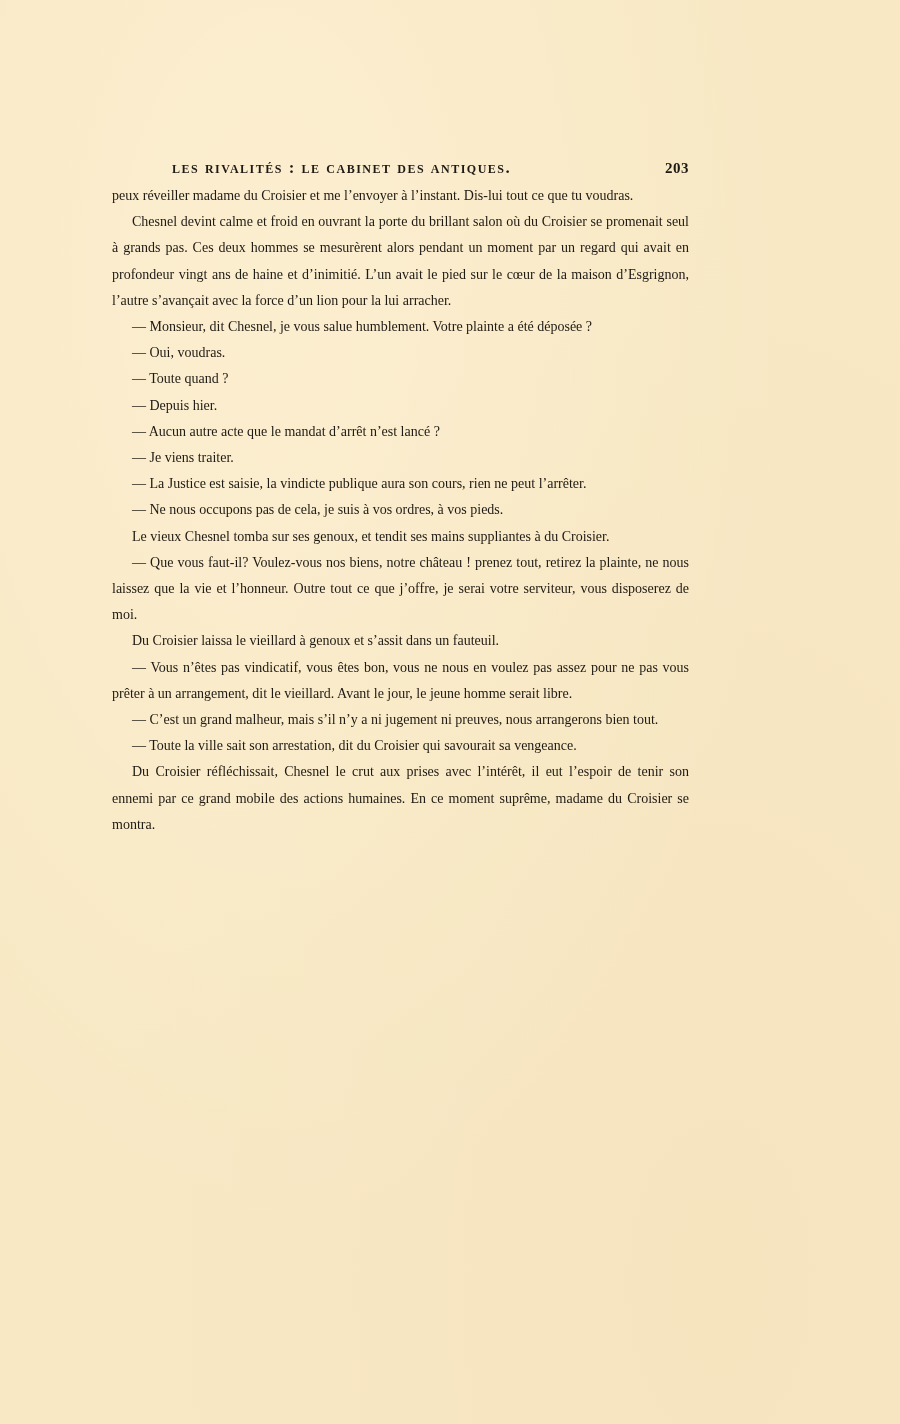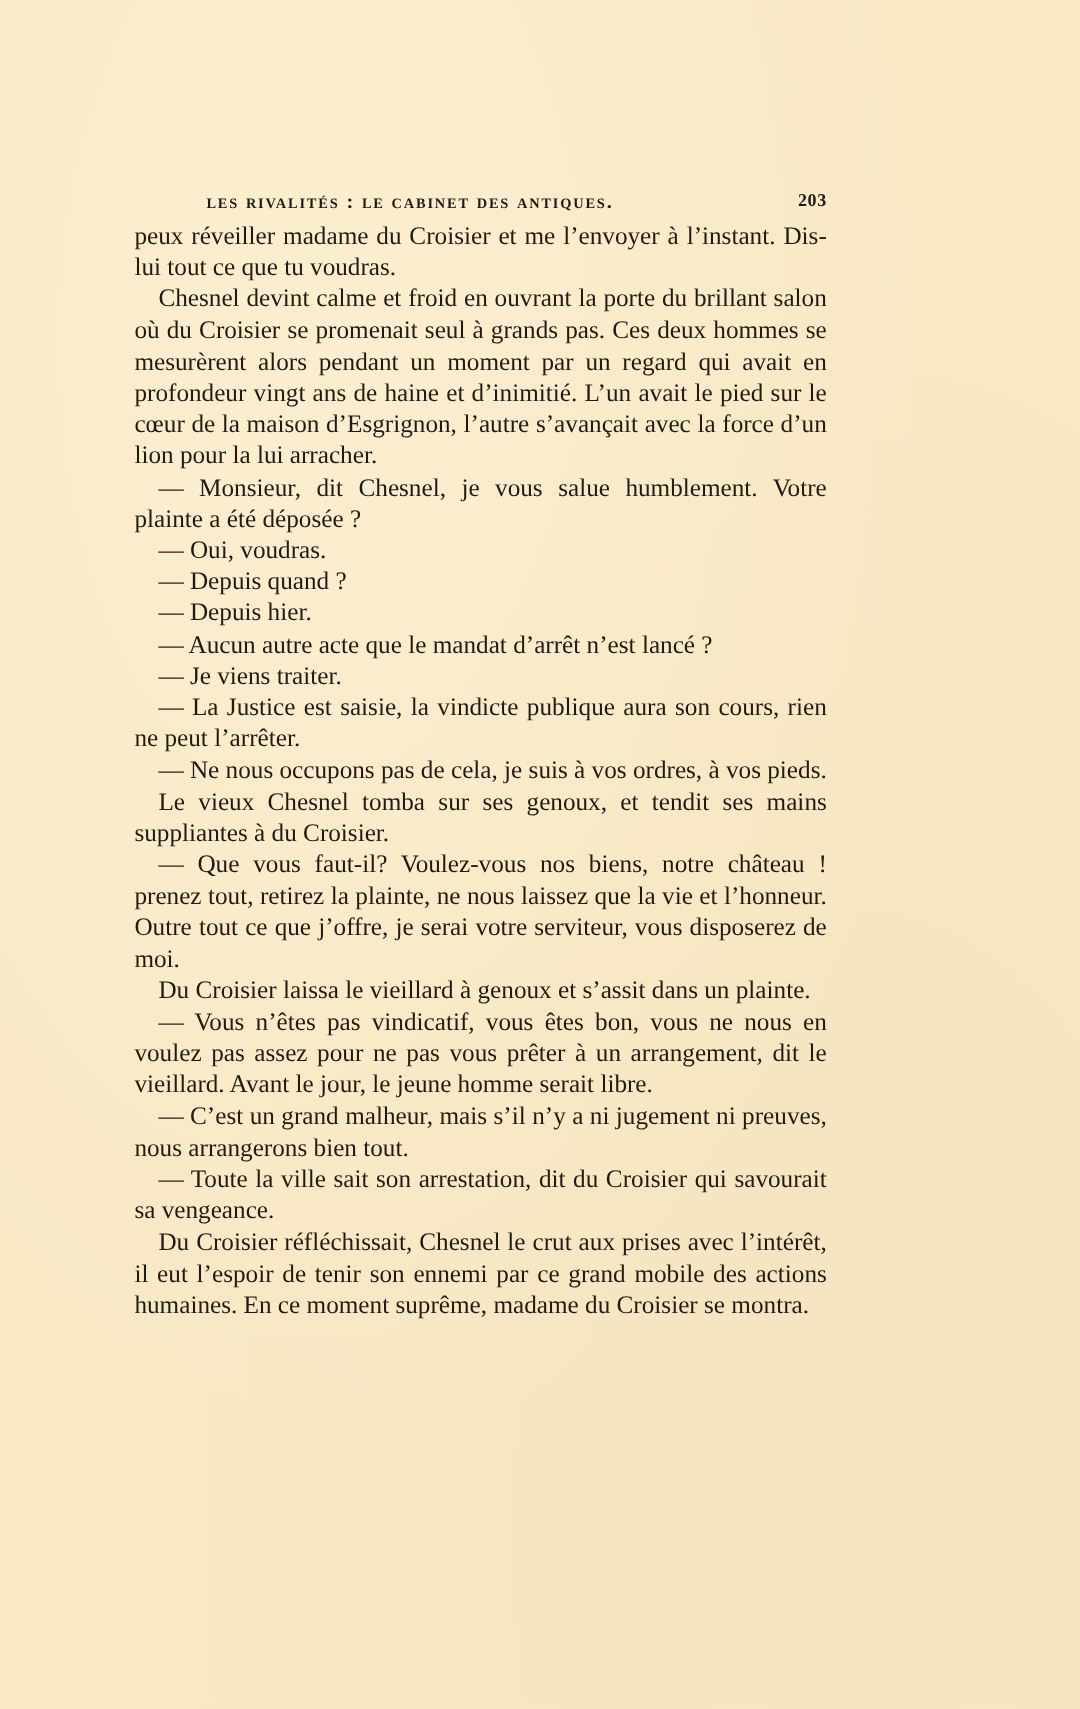--- a/index.html
+++ b/index.html
@@ -39,21 +39,21 @@
       letter-spacing: 1.5px;
       text-transform: lowercase;
     }
     .page-number {
       font-size: 15px;
       font-weight: bold;
       letter-spacing: 0.5px;
     }
     .body-text p {
       margin: 0;
-      font-size: 21px;
+      font-size: 14px;
       line-height: 26.2px;
       text-align: justify;
       text-align-last: left;
     }
     .body-text p.indent {
       text-indent: 20px;
     }
     .body-text p.continuation {
       text-indent: 0;
     }
@@ -65,27 +65,27 @@
   <div class="running-head">
     <span class="running-title">LES RIVALITÉS : LE CABINET DES ANTIQUES.</span>
     <span class="page-number">203</span>
   </div>
 
   <div class="body-text">
     <p class="continuation">peux réveiller madame du Croisier et me l’envoyer à l’instant. Dis-lui tout ce que tu voudras.</p>
     <p class="indent">Chesnel devint calme et froid en ouvrant la porte du brillant salon où du Croisier se promenait seul à grands pas. Ces deux hommes se mesurèrent alors pendant un moment par un regard qui avait en profondeur vingt ans de haine et d’inimitié. L’un avait le pied sur le cœur de la maison d’Esgrignon, l’autre s’avançait avec la force d’un lion pour la lui arracher.</p>
     <p class="indent">— Monsieur, dit Chesnel, je vous salue humblement. Votre plainte a été déposée ?</p>
     <p class="indent">— Oui, voudras.</p>
-    <p class="indent">— Depuis quand ?</p>
+    <p class="indent">— Toute quand ?</p>
     <p class="indent">— Depuis hier.</p>
     <p class="indent">— Aucun autre acte que le mandat d’arrêt n’est lancé ?</p>
     <p class="indent">— Je viens traiter.</p>
     <p class="indent">— La Justice est saisie, la vindicte publique aura son cours, rien ne peut l’arrêter.</p>
     <p class="indent">— Ne nous occupons pas de cela, je suis à vos ordres, à vos pieds.</p>
     <p class="indent">Le vieux Chesnel tomba sur ses genoux, et tendit ses mains suppliantes à du Croisier.</p>
     <p class="indent">— Que vous faut-il? Voulez-vous nos biens, notre château ! prenez tout, retirez la plainte, ne nous laissez que la vie et l’honneur. Outre tout ce que j’offre, je serai votre serviteur, vous disposerez de moi.</p>
-    <p class="indent">Du Croisier laissa le vieillard à genoux et s’assit dans un plainte.</p>
+    <p class="indent">Du Croisier laissa le vieillard à genoux et s’assit dans un fauteuil.</p>
     <p class="indent">— Vous n’êtes pas vindicatif, vous êtes bon, vous ne nous en voulez pas assez pour ne pas vous prêter à un arrangement, dit le vieillard. Avant le jour, le jeune homme serait libre.</p>
     <p class="indent">— C’est un grand malheur, mais s’il n’y a ni jugement ni preuves, nous arrangerons bien tout.</p>
     <p class="indent">— Toute la ville sait son arrestation, dit du Croisier qui savourait sa vengeance.</p>
     <p class="indent">Du Croisier réfléchissait, Chesnel le crut aux prises avec l’intérêt, il eut l’espoir de tenir son ennemi par ce grand mobile des actions humaines. En ce moment suprême, madame du Croisier se montra.</p>
   </div>
 </div>
 
 </body></html>

